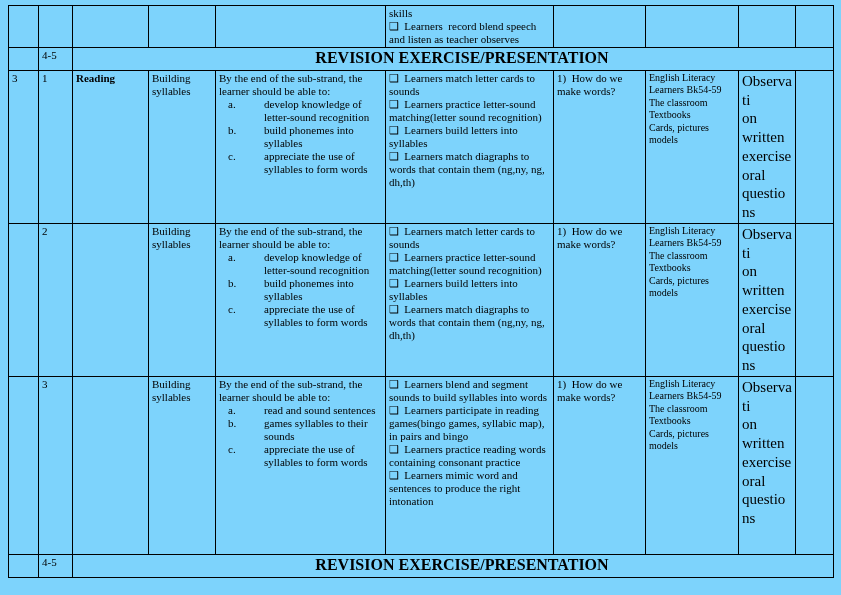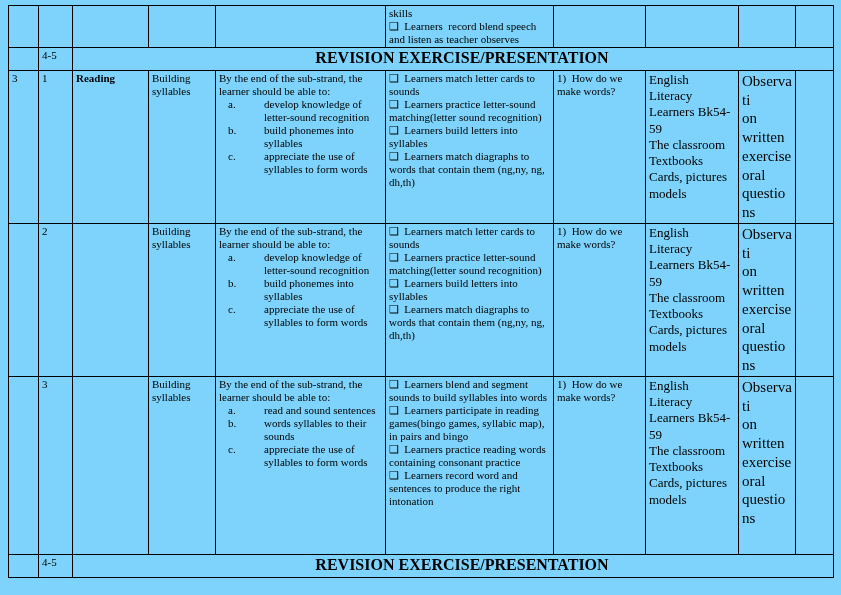--- a/index.html
+++ b/index.html
@@ -7,21 +7,21 @@
   .page{position:relative;width:841px;height:595px;background:#7dd3fc;overflow:hidden;text-decoration:underline;}
   table.sow{position:absolute;left:8px;top:5px;width:825px;border-collapse:collapse;table-layout:fixed;}
   td{border:1px solid #000;vertical-align:top;padding:1px 3px 1px 3px;font-size:11px;line-height:1.18;overflow:hidden;word-wrap:break-word;}
   td div{margin:0;}
   .pre{white-space:pre-wrap;}
   .bold{font-weight:bold;margin-left:35px;}
   .revision-cell{text-align:center;font-weight:bold;font-size:16px;vertical-align:middle;padding-left:21px;}
   .obj-item{display:flex;padding-left:9px;}
   .obj-label{flex:0 0 15px;}
   .obj-text{flex:1;margin-left:21px;}
-  .resources-cell{font-size:13px;line-height:1.25;}
+  .resources-cell{font-size:10px;line-height:1.25;}
   .assessment-cell{font-size:15px;line-height:1.25;}
   .act-line{white-space:pre-wrap;}
 </style>
 </head>
 <body>
 
 <div class="page">
   <table class="sow">
     <colgroup>
       <col style="width:30px">
@@ -157,32 +157,32 @@
       <td class="bold"></td>
       <td>Building syllables</td>
       <td>
         <div>By the end of the sub-strand, the learner should be able to:</div>
         <div class="obj-item">
           <span class="obj-label">a.</span>
           <span class="obj-text">read and sound sentences</span>
         </div>
         <div class="obj-item">
           <span class="obj-label">b.</span>
-          <span class="obj-text">words syllables to their sounds</span>
+          <span class="obj-text">games syllables to their sounds</span>
         </div>
         <div class="obj-item">
           <span class="obj-label">c.</span>
           <span class="obj-text">appreciate the use of syllables to form words</span>
         </div>
       </td>
       <td>
         <div class="act-line">❑  Learners blend and segment sounds to build syllables into words</div>
         <div class="act-line">❑  Learners participate in reading games(bingo games, syllabic map), in pairs and bingo</div>
         <div class="act-line">❑  Learners practice reading words containing consonant practice</div>
-        <div class="act-line">❑  Learners record word and sentences to produce the right intonation</div>
+        <div class="act-line">❑  Learners mimic word and sentences to produce the right intonation</div>
       </td>
       <td class="pre">1)  How do we make words?</td>
       <td class="resources-cell">
         <div>English Literacy</div>
         <div>Learners Bk54-59</div>
         <div>The classroom</div>
         <div>Textbooks</div>
         <div>Cards, pictures</div>
         <div>models</div>
       </td>

